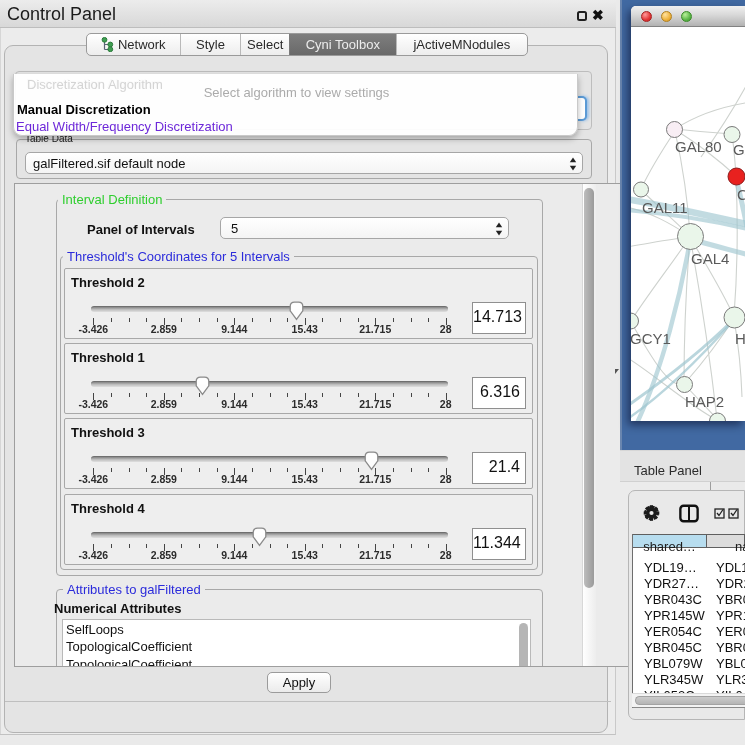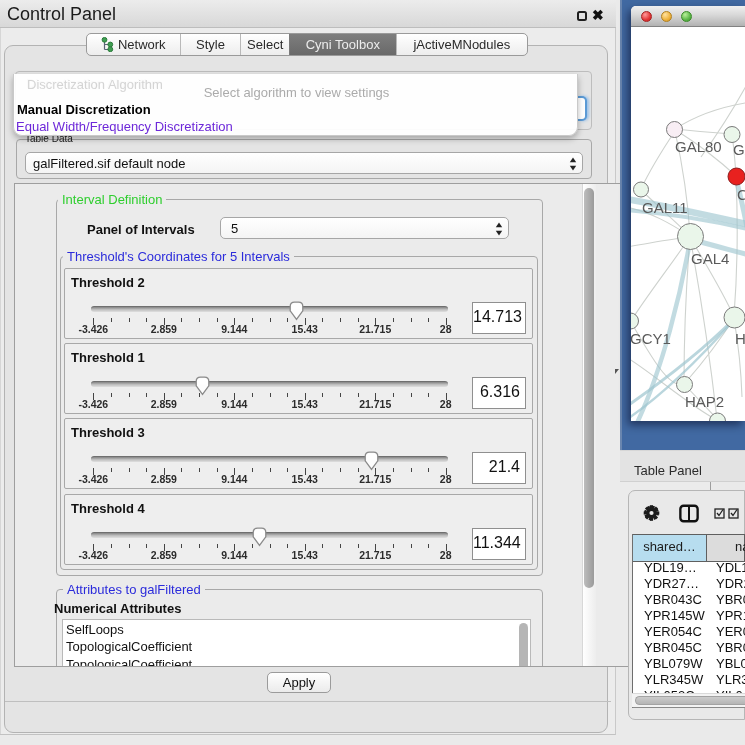--- a/index.html
+++ b/index.html
@@ -71,21 +71,21 @@
   background:linear-gradient(#f0f0f0 0%,#d8d8d8 45%,#b2b2b2 100%); border-bottom:1px solid #828282;
   border-radius:5px 0 0 0; }
 .tlight { position:absolute; top:5px; width:11px; height:11px; border-radius:50%; }
 #tpbar { position:absolute; left:620px; top:450px; width:125px; height:32px;
   background:#e3e3e3; border-top:1px solid #d6d6d6; border-bottom:1px solid #d0d0d0;
   font-size:13px; color:#2b2b2b; line-height:40px; padding-left:14px; }
 #twin { position:absolute; left:628px; top:490px; width:117px; height:230px;
   background:#e9e9e9; border:1px solid #b6b6b6; border-radius:7px 0 0 7px; }
 #ttable { position:absolute; left:632px; top:534px; width:113px; height:173px;
   background:#fff; overflow:hidden; }
-.hrow { position:absolute; left:0; top:0; height:28px; font-size:13px; color:#1c1c1c; }
+.hrow { position:absolute; left:0; top:0; height:14px; font-size:13px; color:#1c1c1c; }
 .trow { position:absolute; font-size:13px; color:#111; white-space:nowrap; }
 #hsb { position:absolute; left:632px; top:693px; width:113px; height:14px;
   background:#f3f3f3; border-top:1px solid #dadada; }
 #hsthumb { position:absolute; left:635px; top:695.5px; width:110px; height:9px;
   background:linear-gradient(#cccccc,#b5b5b5); border:1px solid #a3a3a3;
   border-radius:4.5px 0 0 4.5px; border-right:none; }
 </style></head><body>
 
 <div id="cpwin">
  <div id="cptitle">Control Panel</div>

